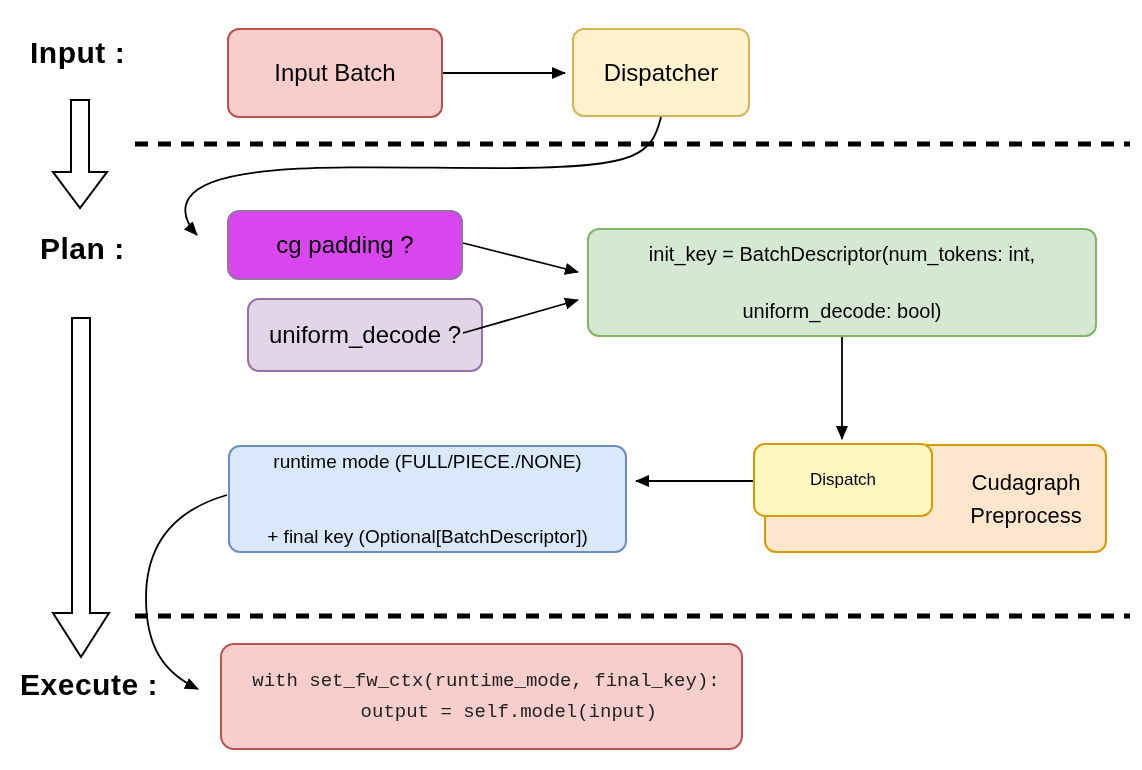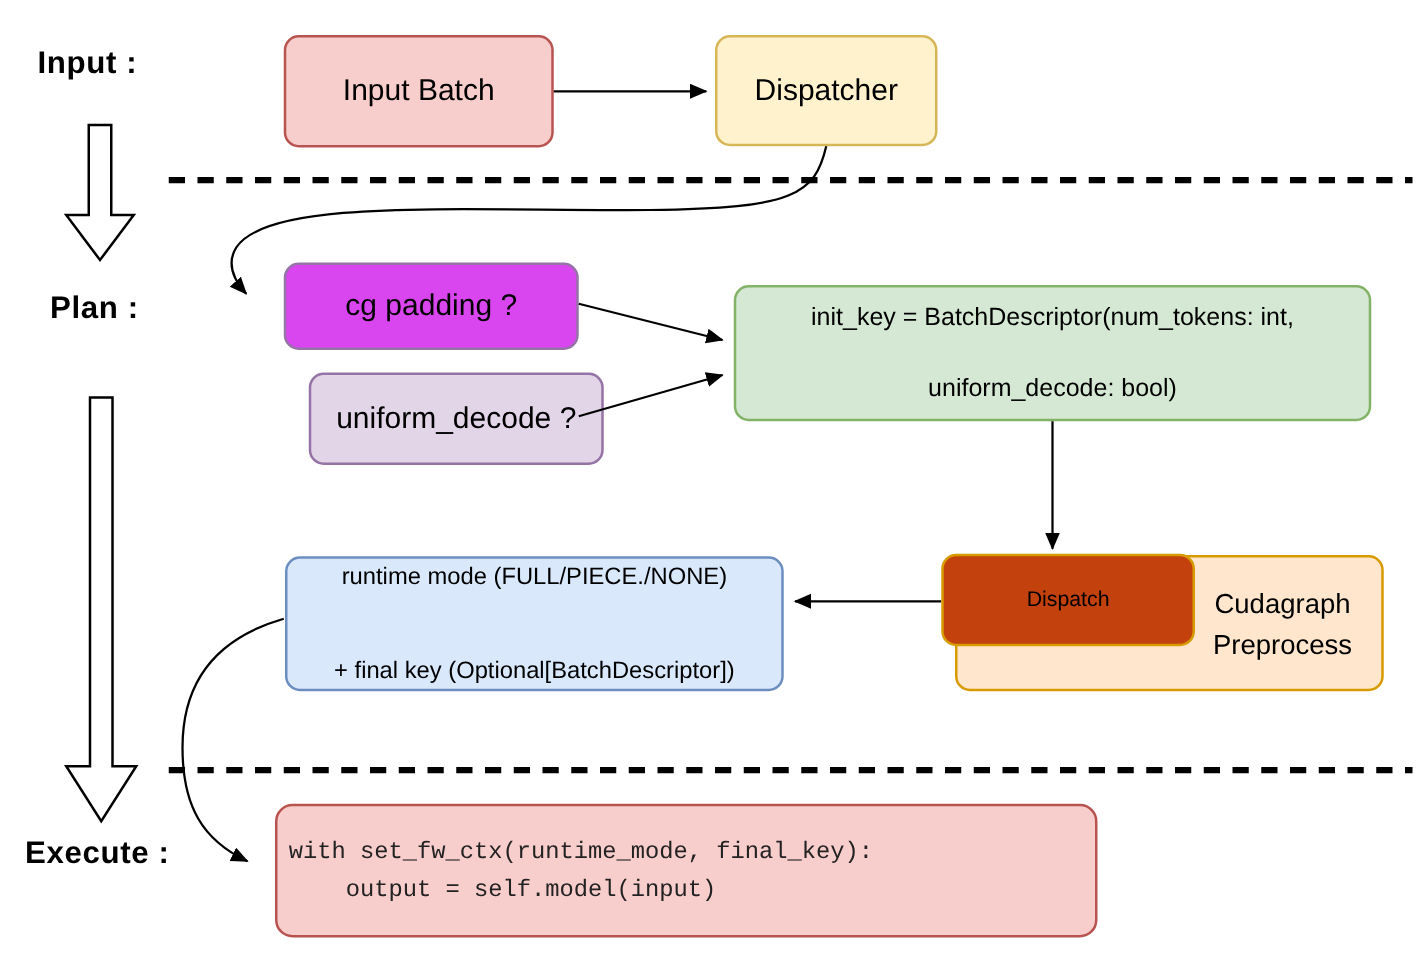--- a/index.html
+++ b/index.html
@@ -5,21 +5,21 @@
   html,body{margin:0;padding:0;background:#fff;}
   #canvas{
     position:relative;
     width:1142px;height:770px;
     background:#fff;
     font-family:"Liberation Sans", sans-serif;
     overflow:hidden;
   }
   .stage-label{
     position:absolute;
-    font-size:25px;
+    font-size:30px;
     font-weight:bold;
     color:#000;
     letter-spacing:0.5px;
     white-space:nowrap;
   }
   .node{
     position:absolute;
     box-sizing:border-box;
     border:2px solid #000;
     border-radius:12px;
@@ -90,30 +90,30 @@
   <div class="node fs20" style="left: 587px; top: 228px; width: 510px; height: 109px; background: rgb(213, 232, 212); border-color: rgb(130, 179, 102);">
     <span class="ln">init_key = BatchDescriptor(num_tokens: int,</span>
     <span class="ln">uniform_decode: bool)</span>
   </div>
 
   <div class="node fs22 dispatcher-outer" style="left: 752px; top: 444px; width: 343px; height: 109px; background: rgb(255, 230, 204); border-color: rgb(215, 155, 0);">
     <span class="ln">Cudagraph</span>
     <span class="ln">Preprocess</span>
   </div>
 
-  <div class="node fs17" style="left: 753px; top: 443px; width: 203px; height: 74px; z-index: 4; background: #c2410c; border-color: rgb(215, 155, 0);">
+  <div class="node fs17" style="left: 753px; top: 443px; width: 180px; height: 74px; z-index: 4; background: #fef9c3; border-color: rgb(215, 155, 0);">
     <span class="ln">Dispatch</span>
   </div>
 
   <div class="node fs19" style="left: 228px; top: 445px; width: 399px; height: 108px; background: rgb(218, 232, 252); border-color: rgb(108, 142, 191);">
     <span class="ln">runtime mode (FULL/PIECE./NONE)</span>
     <span class="ln">+ final key (Optional[BatchDescriptor])</span>
   </div>
 
-  <div class="node code-node" style="left: 220px; top: 643px; width: 658px; height: 107px; background: rgb(248, 206, 204); border-color: rgb(184, 84, 80);">
+  <div class="node code-node" style="left: 220px; top: 643px; width: 523px; height: 107px; background: rgb(248, 206, 204); border-color: rgb(184, 84, 80); align-items: center;">
     <span class="ln">with set_fw_ctx(runtime_mode, final_key):</span>
     <span class="ln">    output = self.model(input)</span>
   </div>
 
   <svg class="layer" width="1142" height="770" viewBox="0 0 1142 770">
     <defs>
       <marker id="ah" markerUnits="userSpaceOnUse" markerWidth="15" markerHeight="13" refX="13" refY="6" orient="auto">
         <path d="M0,0 L14,6 L0,12 Z" fill="#000"></path>
       </marker>
     </defs>

